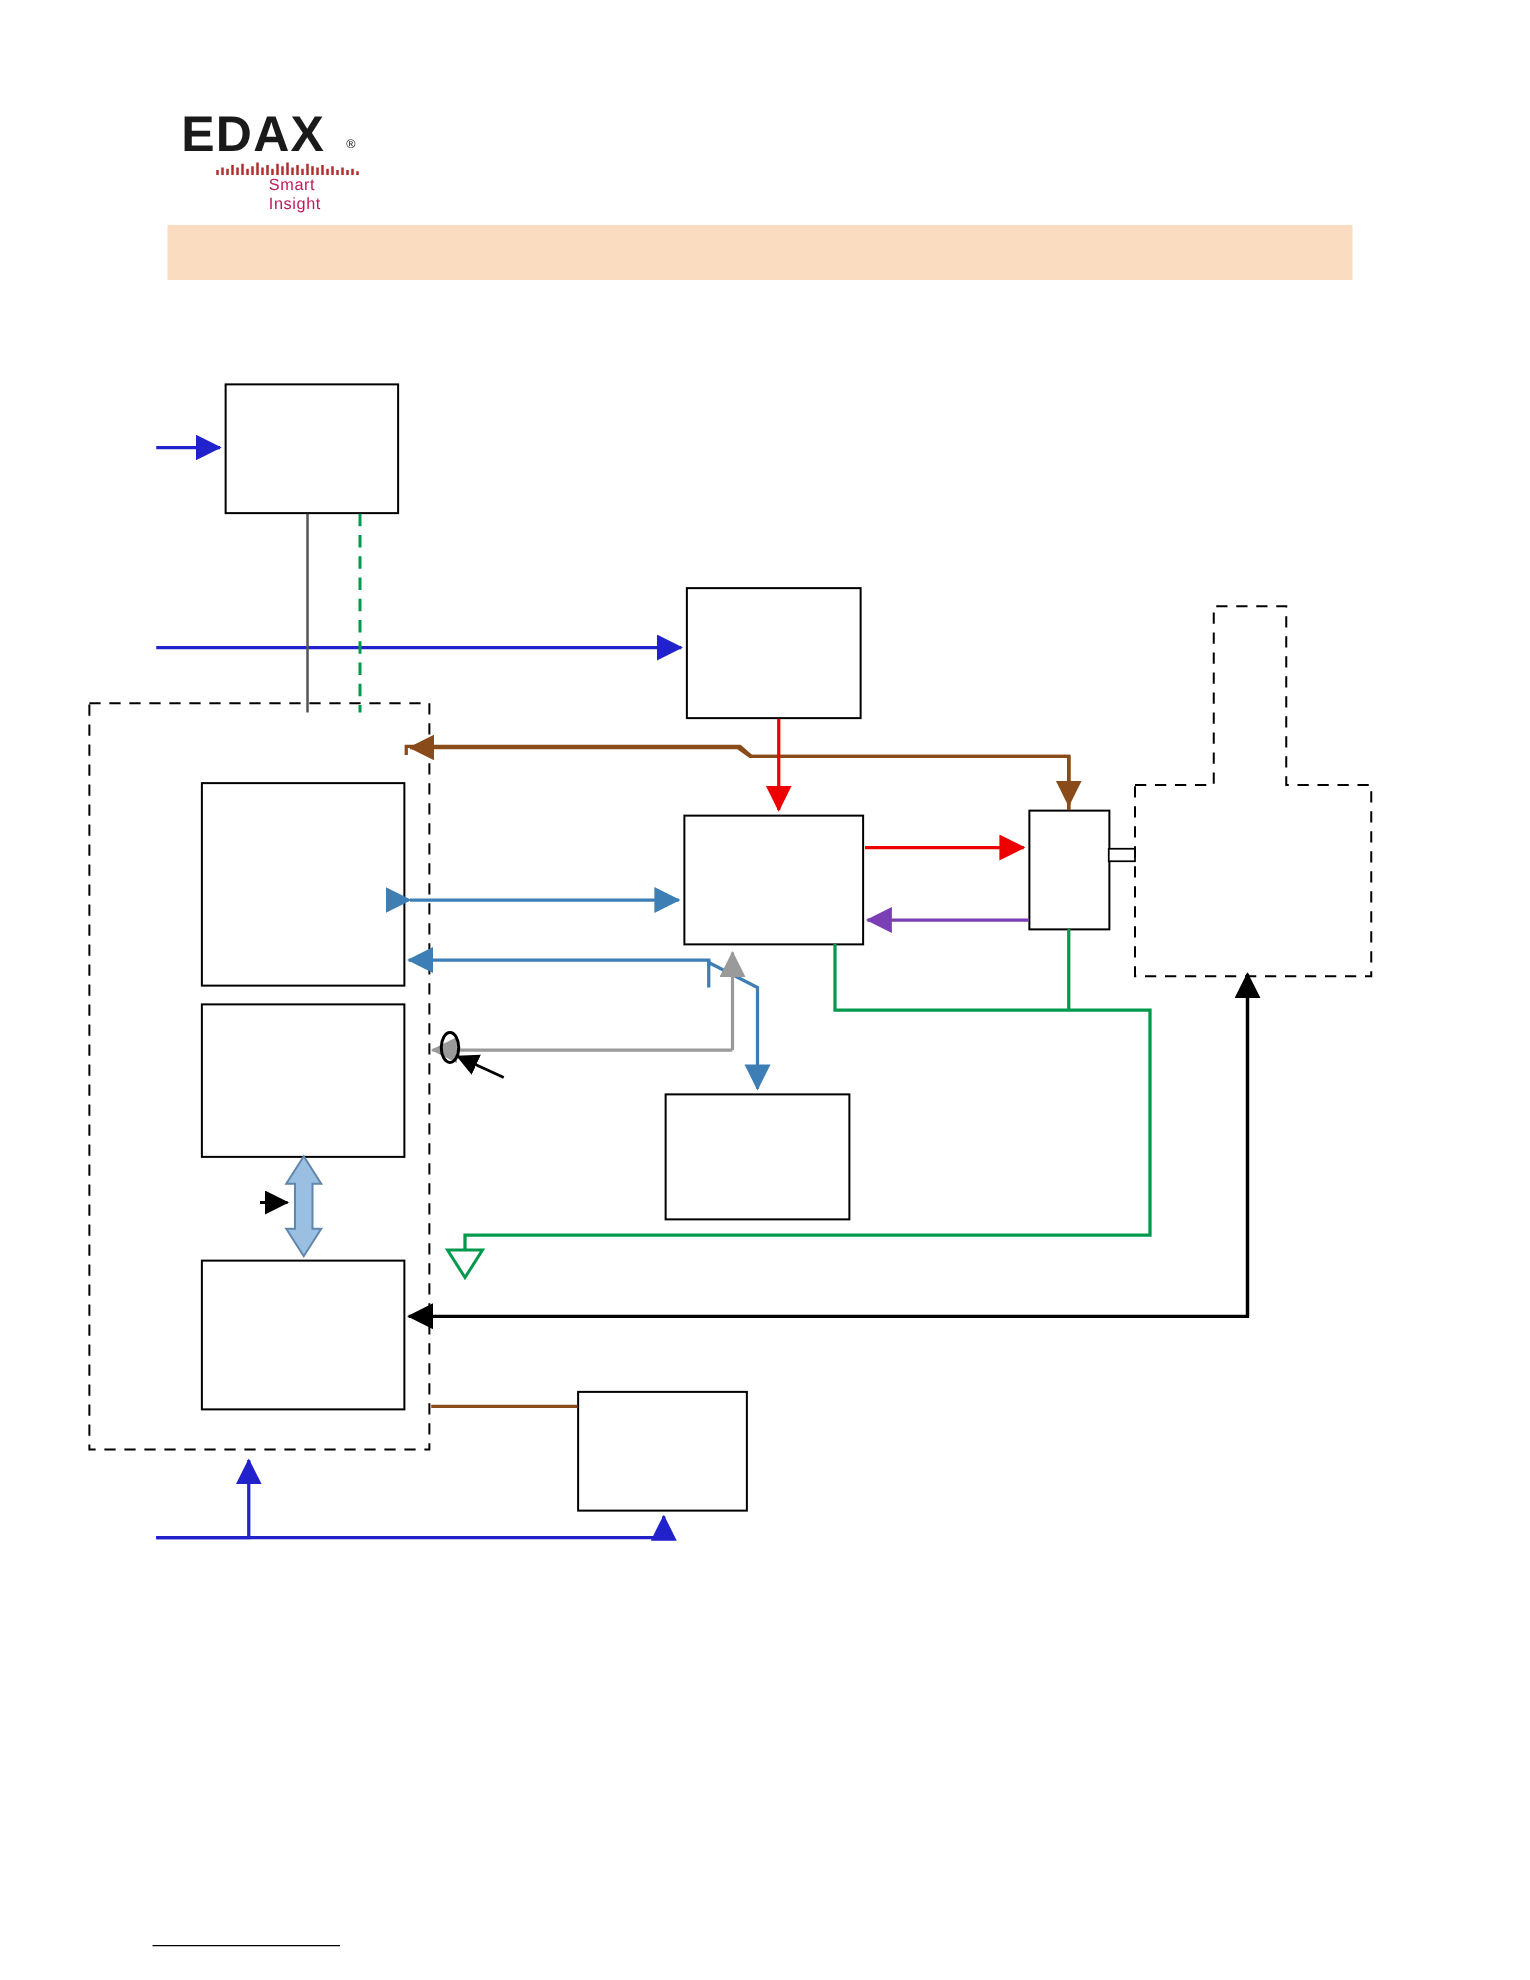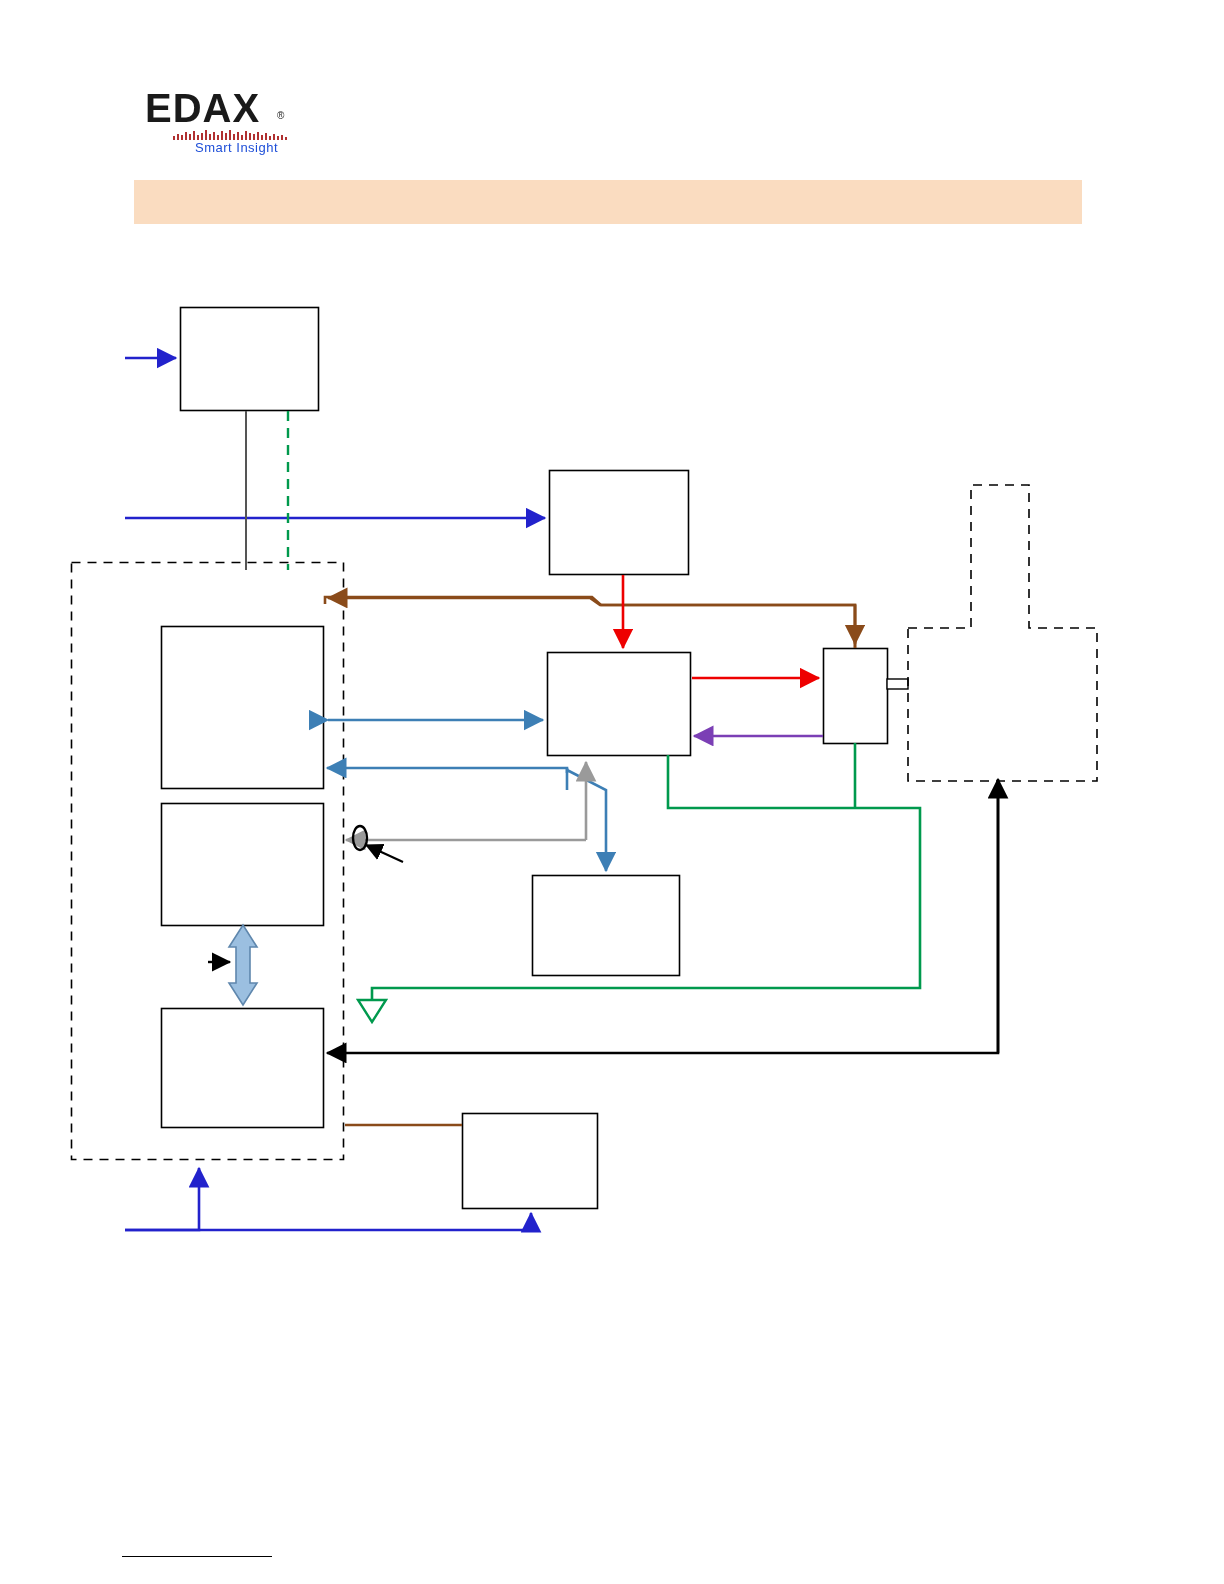--- a/index.html
+++ b/index.html
@@ -45,24 +45,24 @@
     height: 11px;
   }
   .logo-bars i {
     position: absolute;
     bottom: 0;
     width: 2px;
     background: #b03030;
   }
   .logo-tag {
     position: absolute;
-    left: 50px;
+    left: 70px;
     top: 52px;
     font-size: 13px;
-    color: #1d4ed8;
+    color: #be185d;
     letter-spacing: 0.5px;
   }
   .logo-reg {
     position: absolute;
     left: 132px;
     top: 22px;
     font-size: 10px;
     color: #1a1a1a;
   }
   

